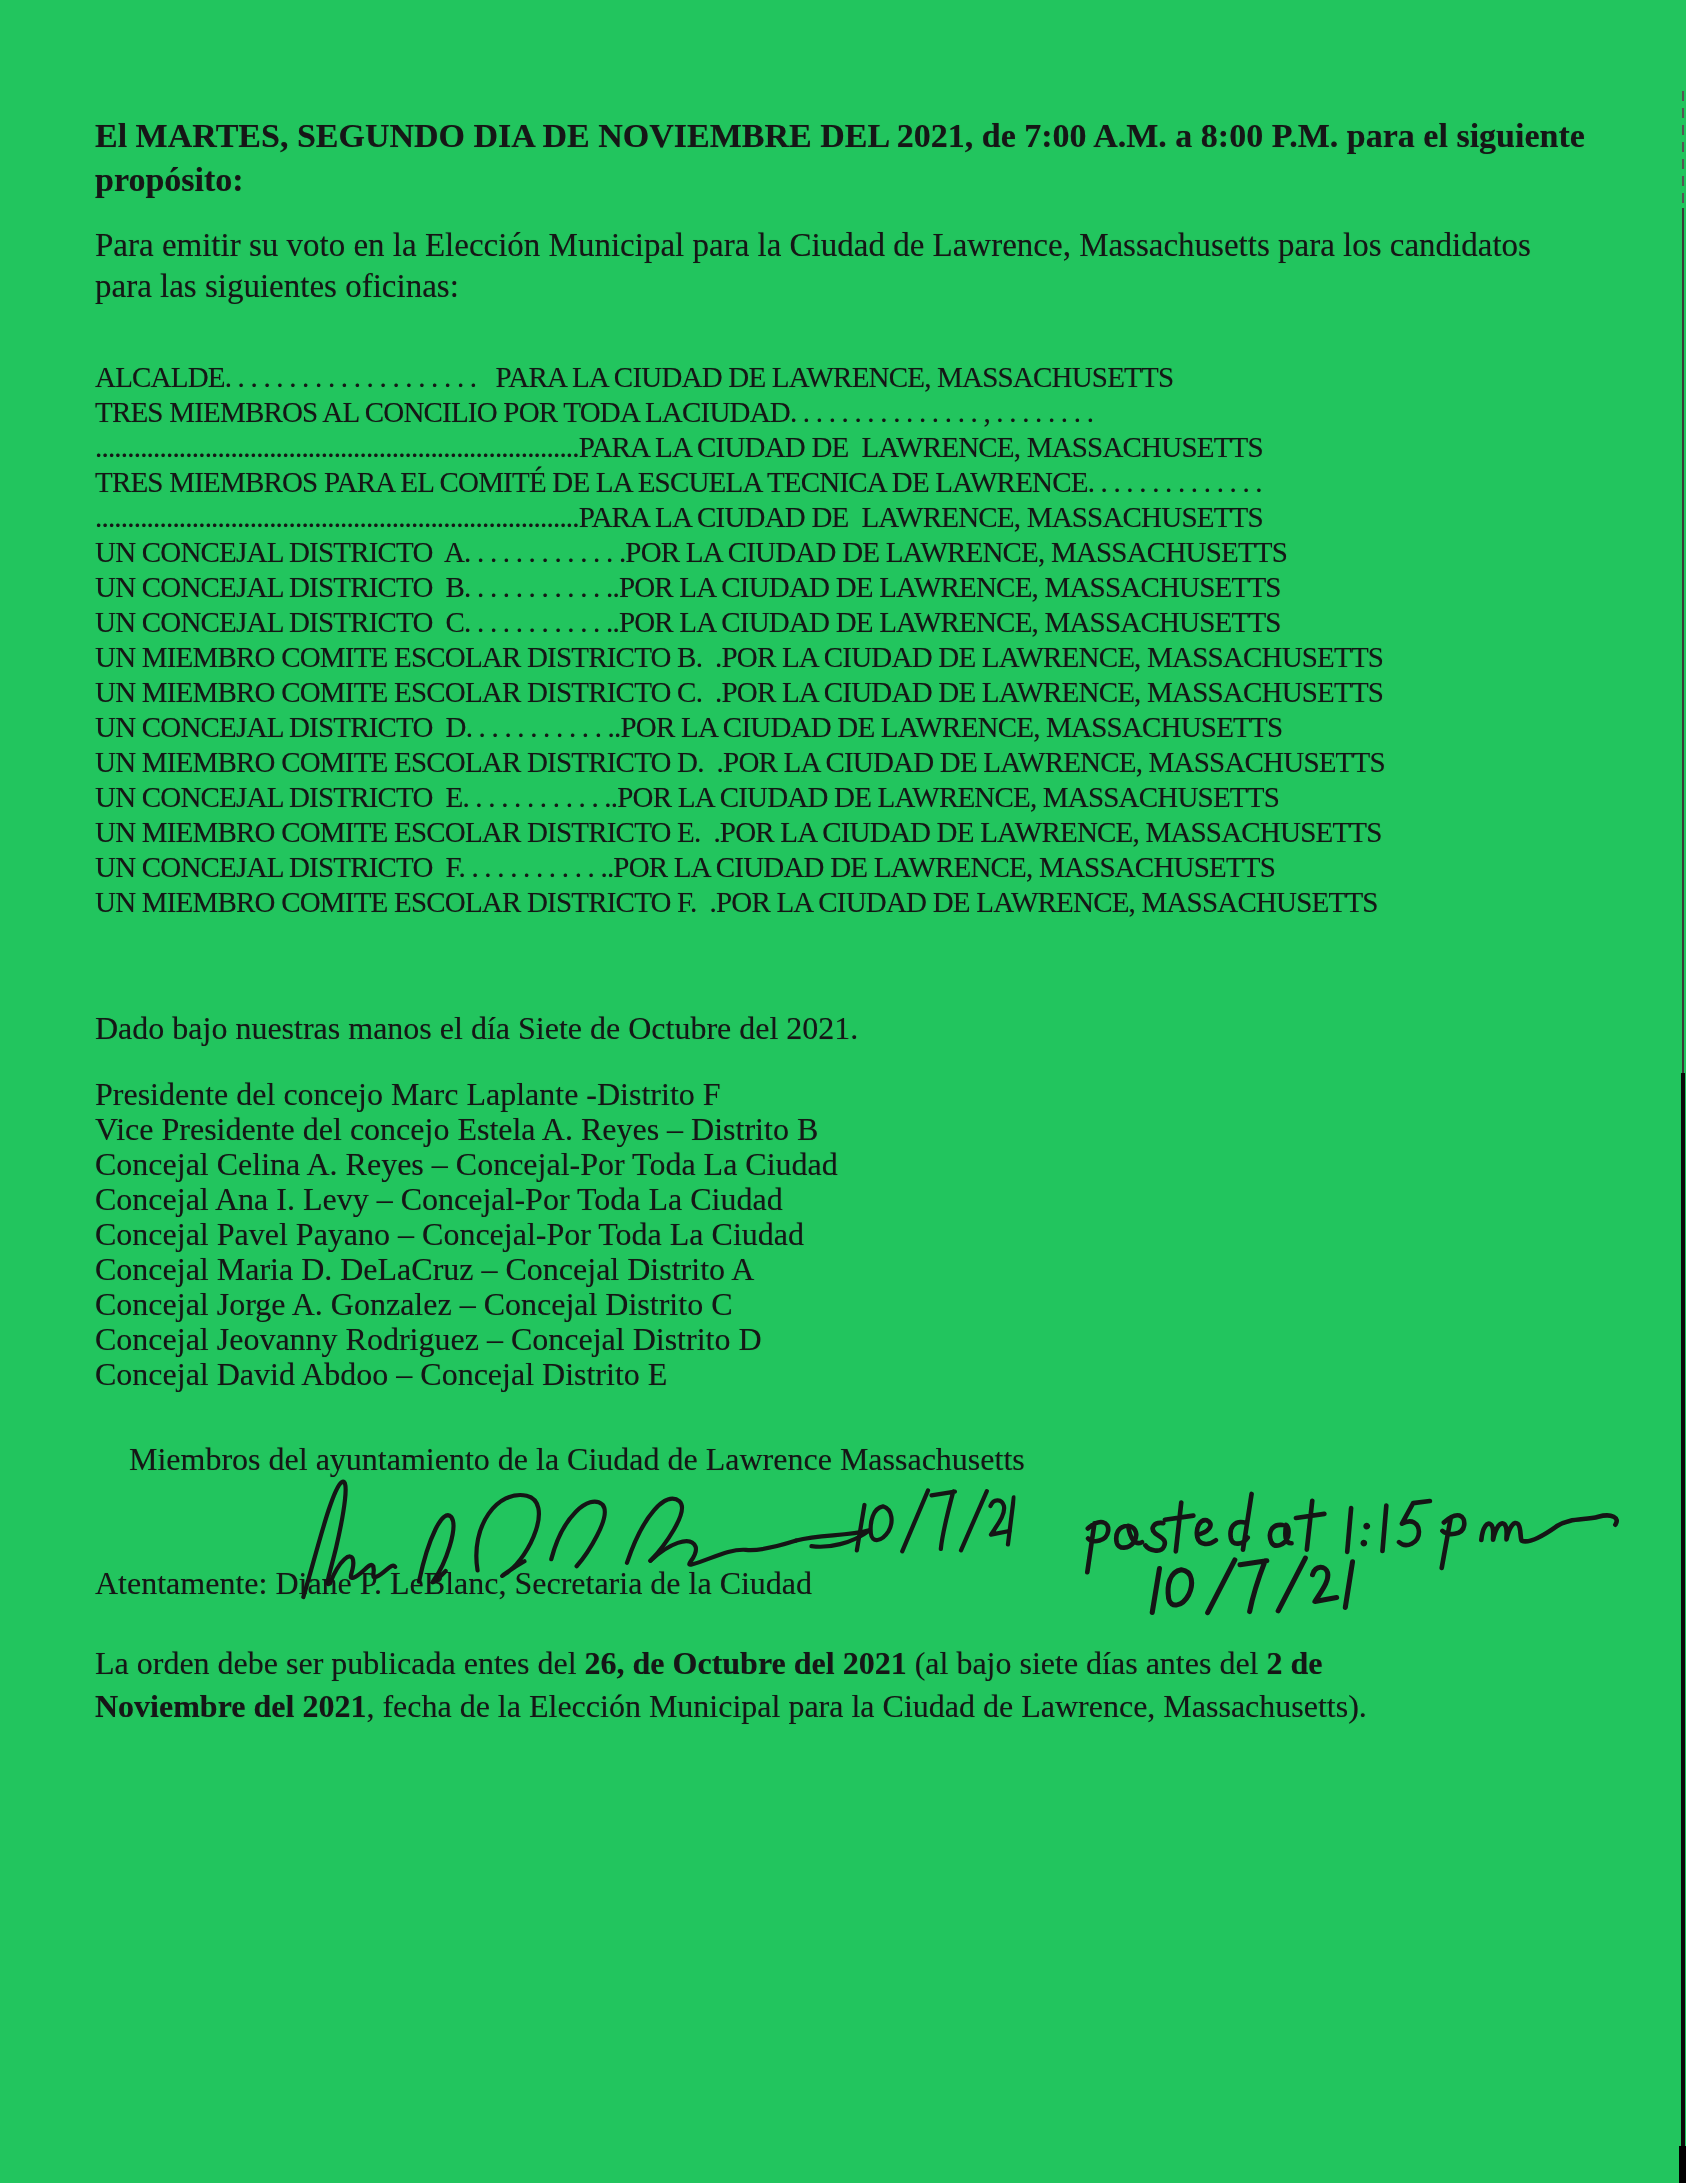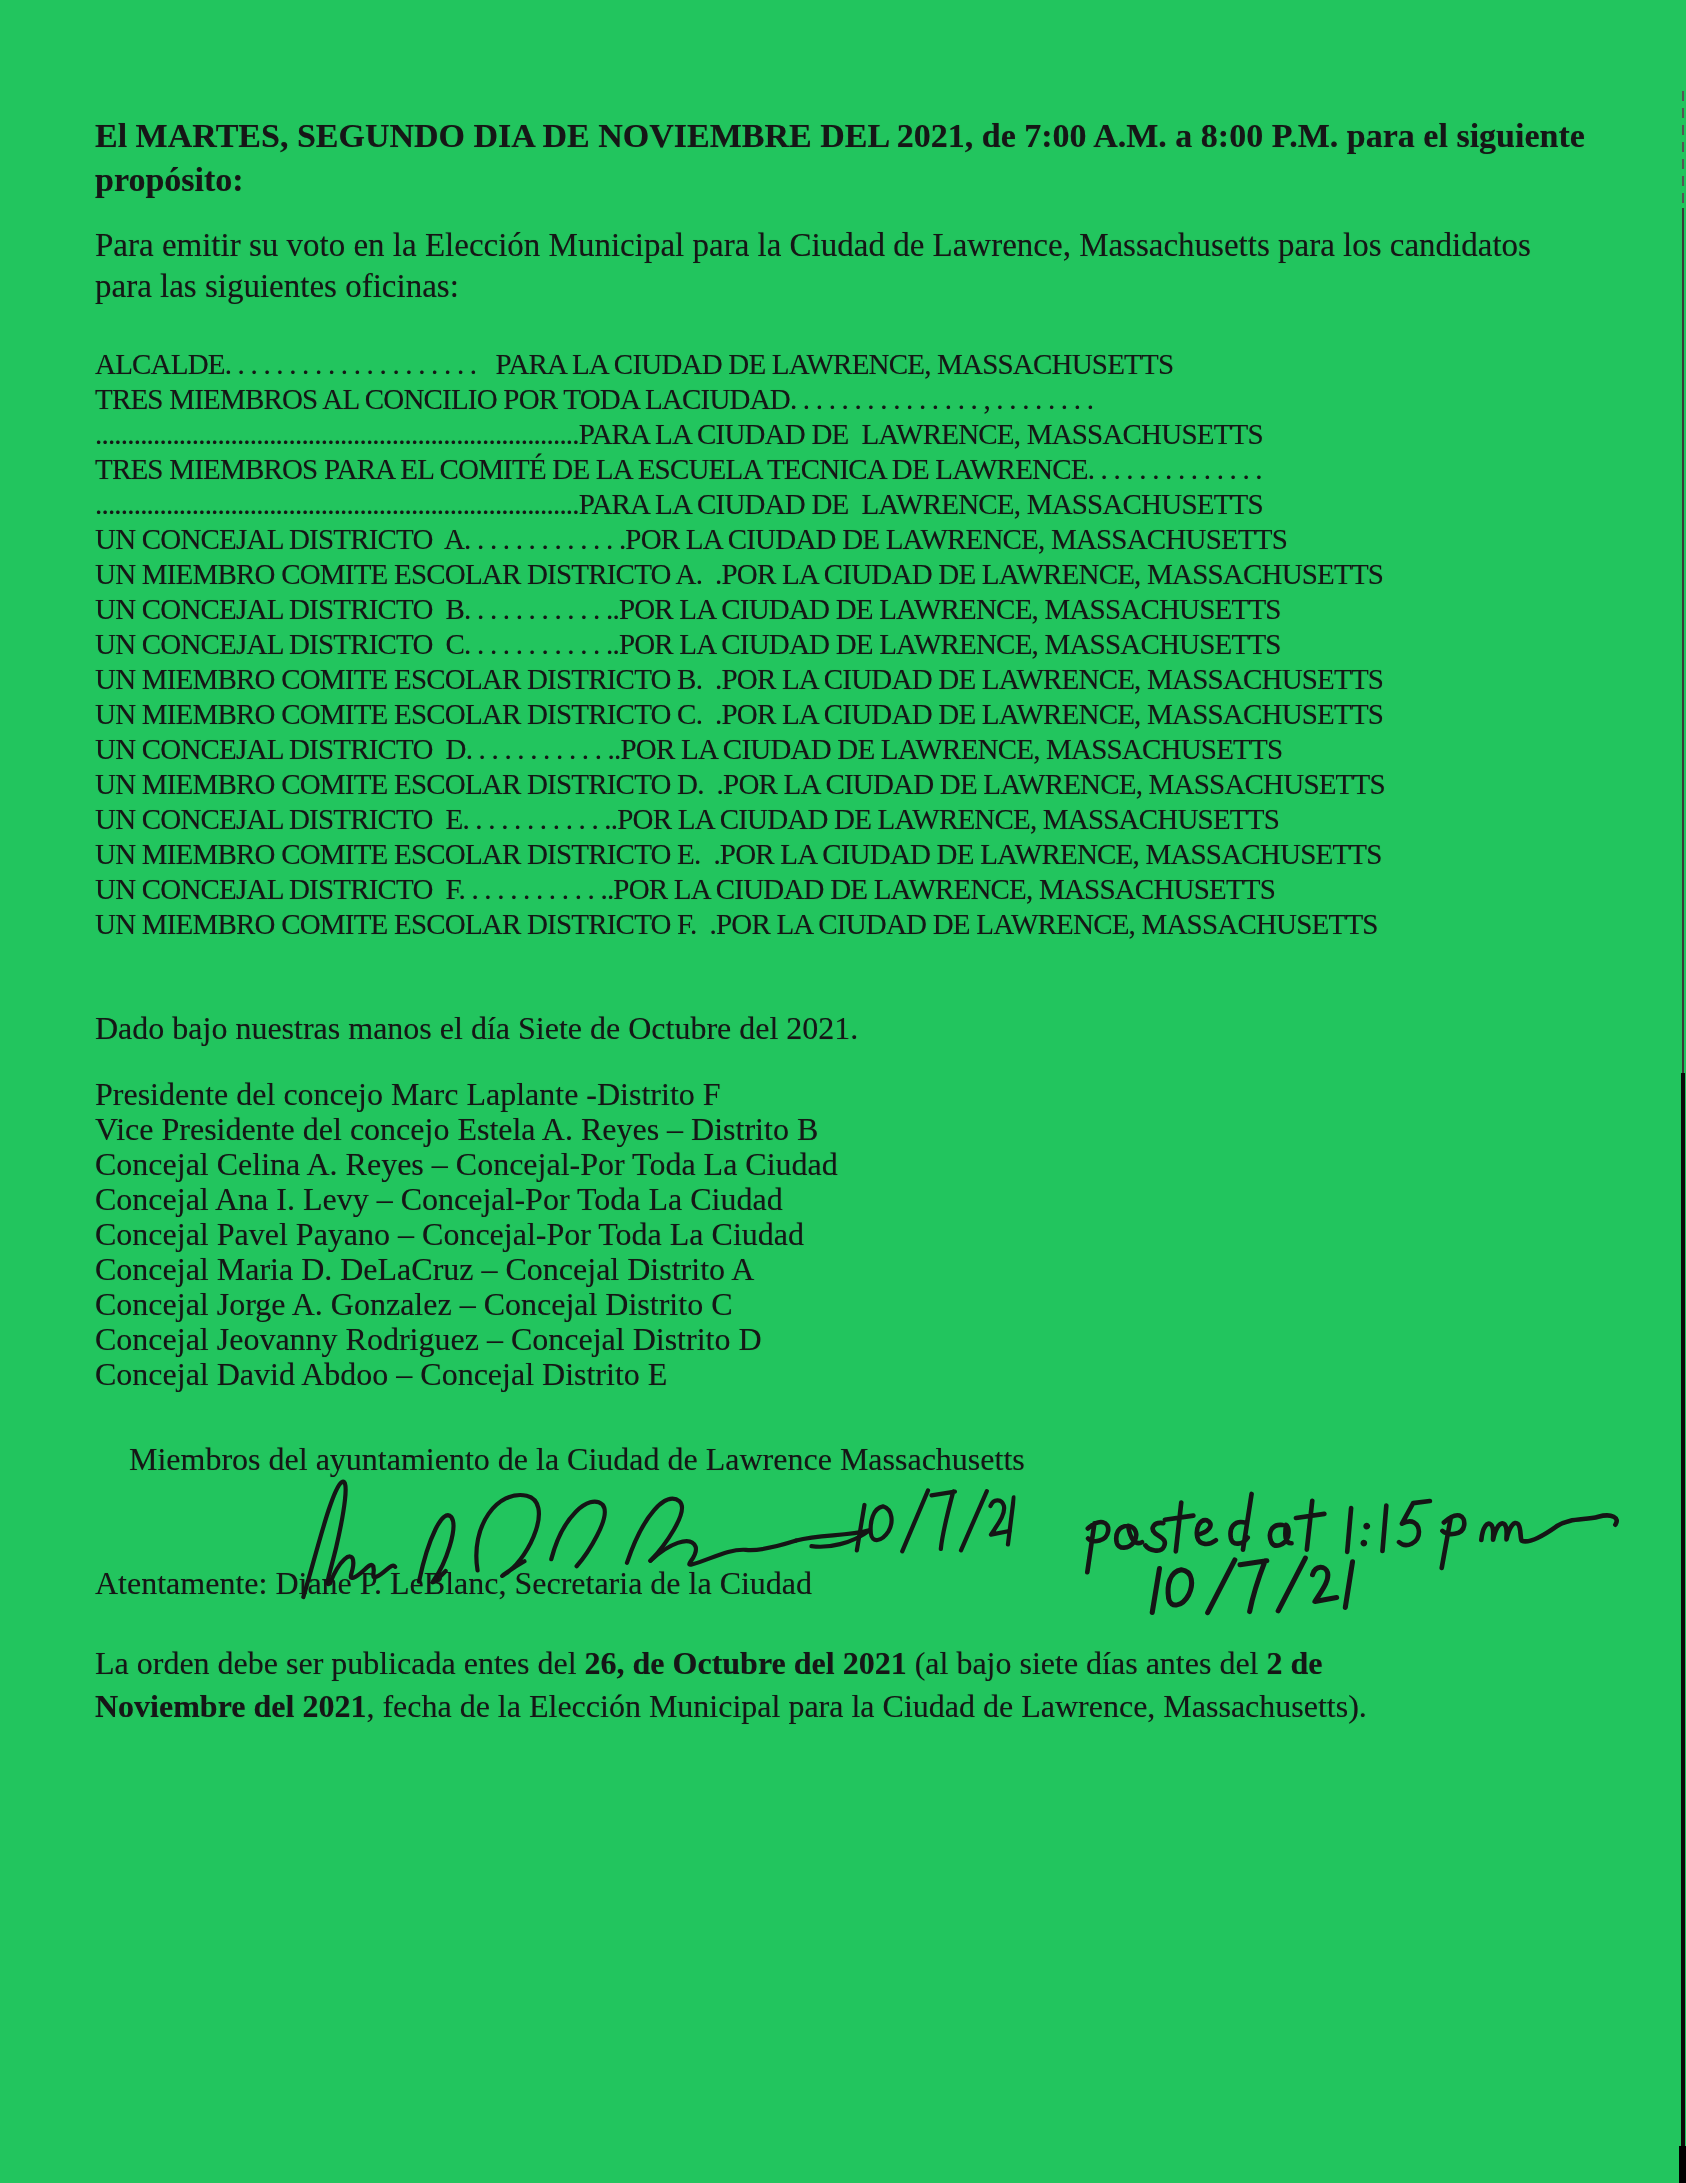--- a/index.html
+++ b/index.html
@@ -15,21 +15,21 @@
   .abs{position:absolute;}
   .heading{
     left:95px; top:114px; width:1511px;
     font-size:34px; font-weight:bold; line-height:44px;
   }
   .intro{
     left:95px; top:225px; width:1511px;
     font-size:33px; line-height:41px;
   }
   .offices{
-    left:95px; top:347px; width:1579px;
+    left:95px; top:360px; width:1579px;
     font-size:29px; line-height:35px; letter-spacing:-0.8px;
   }
   .attestation{
     left:95px; top:1010px; font-size:32px;
   }
   .signatories{
     left:95px; top:1077px; width:1008px;
     font-size:32px; line-height:35px;
   }
   .members{
@@ -70,21 +70,20 @@
     <div class="line">para las siguientes oficinas:</div>
   </div>
 
   <div class="abs offices">
     <div class="line">ALCALDE. . . . . . . . . . . . . . . . . . . .   PARA LA CIUDAD DE LAWRENCE, MASSACHUSETTS</div>
     <div class="line">TRES MIEMBROS AL CONCILIO POR TODA LACIUDAD. . . . . . . . . . . . . . . , . . . . . . . .</div>
     <div class="line">...........................................................................PARA LA CIUDAD DE  LAWRENCE, MASSACHUSETTS</div>
     <div class="line">TRES MIEMBROS PARA EL COMITÉ DE LA ESCUELA TECNICA DE LAWRENCE. . . . . . . . . . . . . .</div>
     <div class="line">...........................................................................PARA LA CIUDAD DE  LAWRENCE, MASSACHUSETTS</div>
     <div class="line">UN CONCEJAL DISTRICTO  A. . . . . . . . . . . . .POR LA CIUDAD DE LAWRENCE, MASSACHUSETTS</div>
-    <div class="line">UN MIEMBRO COMITE ESCOLAR DISTRICTO A.  .POR LA CIUDAD DE LAWRENCE, MASSACHUSETTS</div>
     <div class="line">UN CONCEJAL DISTRICTO  B. . . . . . . . . . . ..POR LA CIUDAD DE LAWRENCE, MASSACHUSETTS</div>
     <div class="line">UN CONCEJAL DISTRICTO  C. . . . . . . . . . . ..POR LA CIUDAD DE LAWRENCE, MASSACHUSETTS</div>
     <div class="line">UN MIEMBRO COMITE ESCOLAR DISTRICTO B.  .POR LA CIUDAD DE LAWRENCE, MASSACHUSETTS</div>
     <div class="line">UN MIEMBRO COMITE ESCOLAR DISTRICTO C.  .POR LA CIUDAD DE LAWRENCE, MASSACHUSETTS</div>
     <div class="line">UN CONCEJAL DISTRICTO  D. . . . . . . . . . . ..POR LA CIUDAD DE LAWRENCE, MASSACHUSETTS</div>
     <div class="line">UN MIEMBRO COMITE ESCOLAR DISTRICTO D.  .POR LA CIUDAD DE LAWRENCE, MASSACHUSETTS</div>
     <div class="line">UN CONCEJAL DISTRICTO  E. . . . . . . . . . . ..POR LA CIUDAD DE LAWRENCE, MASSACHUSETTS</div>
     <div class="line">UN MIEMBRO COMITE ESCOLAR DISTRICTO E.  .POR LA CIUDAD DE LAWRENCE, MASSACHUSETTS</div>
     <div class="line">UN CONCEJAL DISTRICTO  F. . . . . . . . . . . ..POR LA CIUDAD DE LAWRENCE, MASSACHUSETTS</div>
     <div class="line">UN MIEMBRO COMITE ESCOLAR DISTRICTO F.  .POR LA CIUDAD DE LAWRENCE, MASSACHUSETTS</div>

